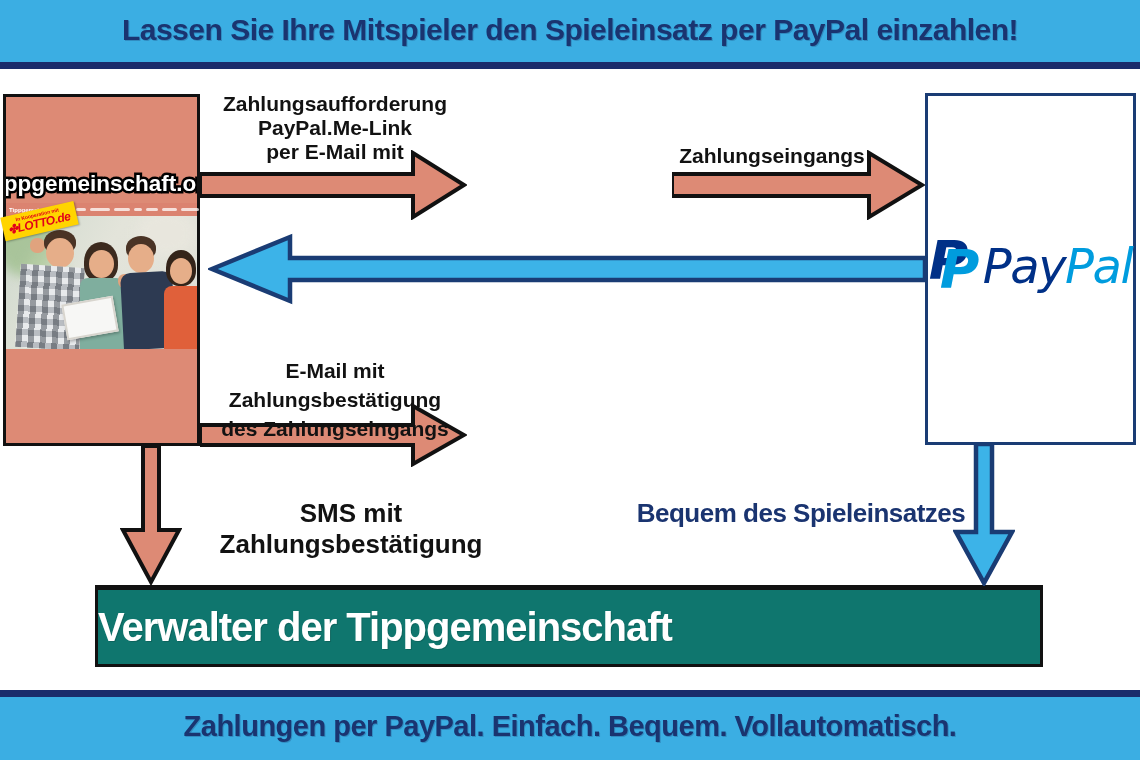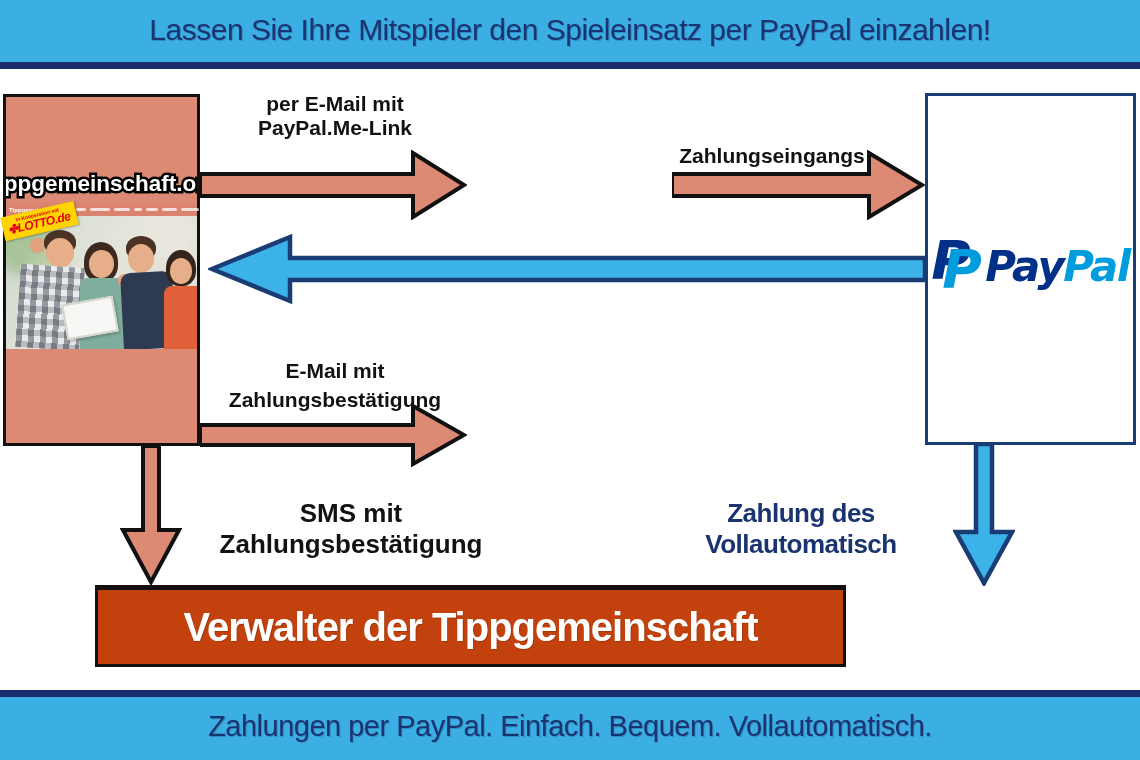--- a/index.html
+++ b/index.html
@@ -10,21 +10,21 @@
     position:relative;
     overflow:hidden;
   }
   .stage { position:absolute; inset:0; width:1140px; height:760px; }
 
   
   .banner {
     position:absolute; left:0; width:1140px;
     background:#3BAEE3;
     color:#1A3470;
-    font-weight:normal;
+    font-weight:bold;
     text-align:center;
     letter-spacing:-0.5px;
     text-shadow:1px 1px 0 rgba(20,40,90,0.25);
   }
   .banner.top { top:0; height:62px; font-size:30px; line-height:60px; }
   .banner.bottom { top:697px; height:76px; font-size:29px; line-height:58px; }
   .navy-strip { position:absolute; left:0; width:1140px; background:#1A2C6B; height:7px; }
   .navy-strip.top { top:62px; }
   .navy-strip.bottom { top:690px; }
 
@@ -78,28 +78,28 @@
   .paypal-box {
     position:absolute; left:925px; top:93px; width:211px; height:352px;
     background:#fff; border:3px solid #1A3C74; z-index:2;
     display:flex; align-items:center; justify-content:center;
   }
   .paypal-logo { display:flex; align-items:center; margin-top:-6px; }
   .pp-mono { position:relative; width:54px; height:64px; flex:none; }
   .pp-mono .p { position:absolute; font-size:54px; font-weight:bold; font-style:italic; line-height:54px; font-family:"DejaVu Sans", sans-serif; }
   .pp-mono .p.back { left:0; top:0; color:#003087; }
   .pp-mono .p.front { left:11px; top:9px; color:#009CDE; }
-  .pp-word { font-size:42px; font-weight:bold; font-style:italic; letter-spacing:-1.5px; font-family:"DejaVu Sans", sans-serif; }
+  .pp-word { font-size:48px; font-weight:normal; font-style:italic; letter-spacing:-1.5px; font-family:"DejaVu Sans", sans-serif; }
   .pp-word .pay { color:#003087; }
   .pp-word .pal { color:#009CDE; }
 
   .verwalter-box {
-    position:absolute; left:95px; top:585px; width:751px; height:82px;
-    background:#c2410c; border:3px solid #111; border-top-width:5px; z-index:2;
-    display:flex; align-items:center; justify-content:center;
+    position:absolute; left:95px; top:585px; width:948px; height:82px;
+    background:#0f766e; border:3px solid #111; border-top-width:5px; z-index:2;
+    display:flex; align-items:center; 
   }
   .verwalter-box .txt {
     color:#fff; font-weight:bold; font-size:40px; letter-spacing:-1px;
     text-shadow:1px 1px 0 rgba(0,0,0,0.15);
   }
 
   
   .arrow { position:absolute; z-index:4; }
   .arrow.over { z-index:5; }
 
@@ -207,40 +207,42 @@
 
   <svg class="arrow" style="left:120px;top:446px" width="62" height="140">
     <polygon points="23,0 23,84 3,84 31,136 59,84 39,84 39,0" fill="#DD8A75" stroke="#111" stroke-width="4"></polygon>
   </svg>
 
   <svg class="arrow" style="left:953px;top:444px" width="62" height="142">
     <polygon points="23,0 23,88 3,88 31,139 59,88 39,88 39,0" fill="#3CB3E8" stroke="#1A3C74" stroke-width="4.5"></polygon>
   </svg>
 
   <div class="flow-label black lbl-request">
+    <div>Zahlungsaufforderung</div>
+    <div>PayPal.Me-Link</div>
     <div>per E-Mail mit</div>
-    <div>PayPal.Me-Link</div>
   </div>
 
   <div class="flow-label black lbl-incoming">
     <span>Zahlungseingangs</span>
   </div>
 
 
   <div class="flow-label black lbl-booking">
     <div>E-Mail mit</div>
     <div>Zahlungsbestätigung</div>
+    <div>des Zahlungseingangs</div>
   </div>
 
   <div class="flow-label black lbl-sms">
     <span>SMS mit Zahlungsbestätigung</span>
   </div>
 
   <div class="flow-label navy lbl-payout">
-    <span>Zahlung des Vollautomatisch</span>
+    <span>Bequem des Spieleinsatzes</span>
   </div>
 
   <div class="navy-strip bottom"></div>
   <div class="banner bottom">
     <span>Zahlungen per PayPal. Einfach. Bequem. Vollautomatisch.</span>
   </div>
 
 </div>
 
 </body></html>

